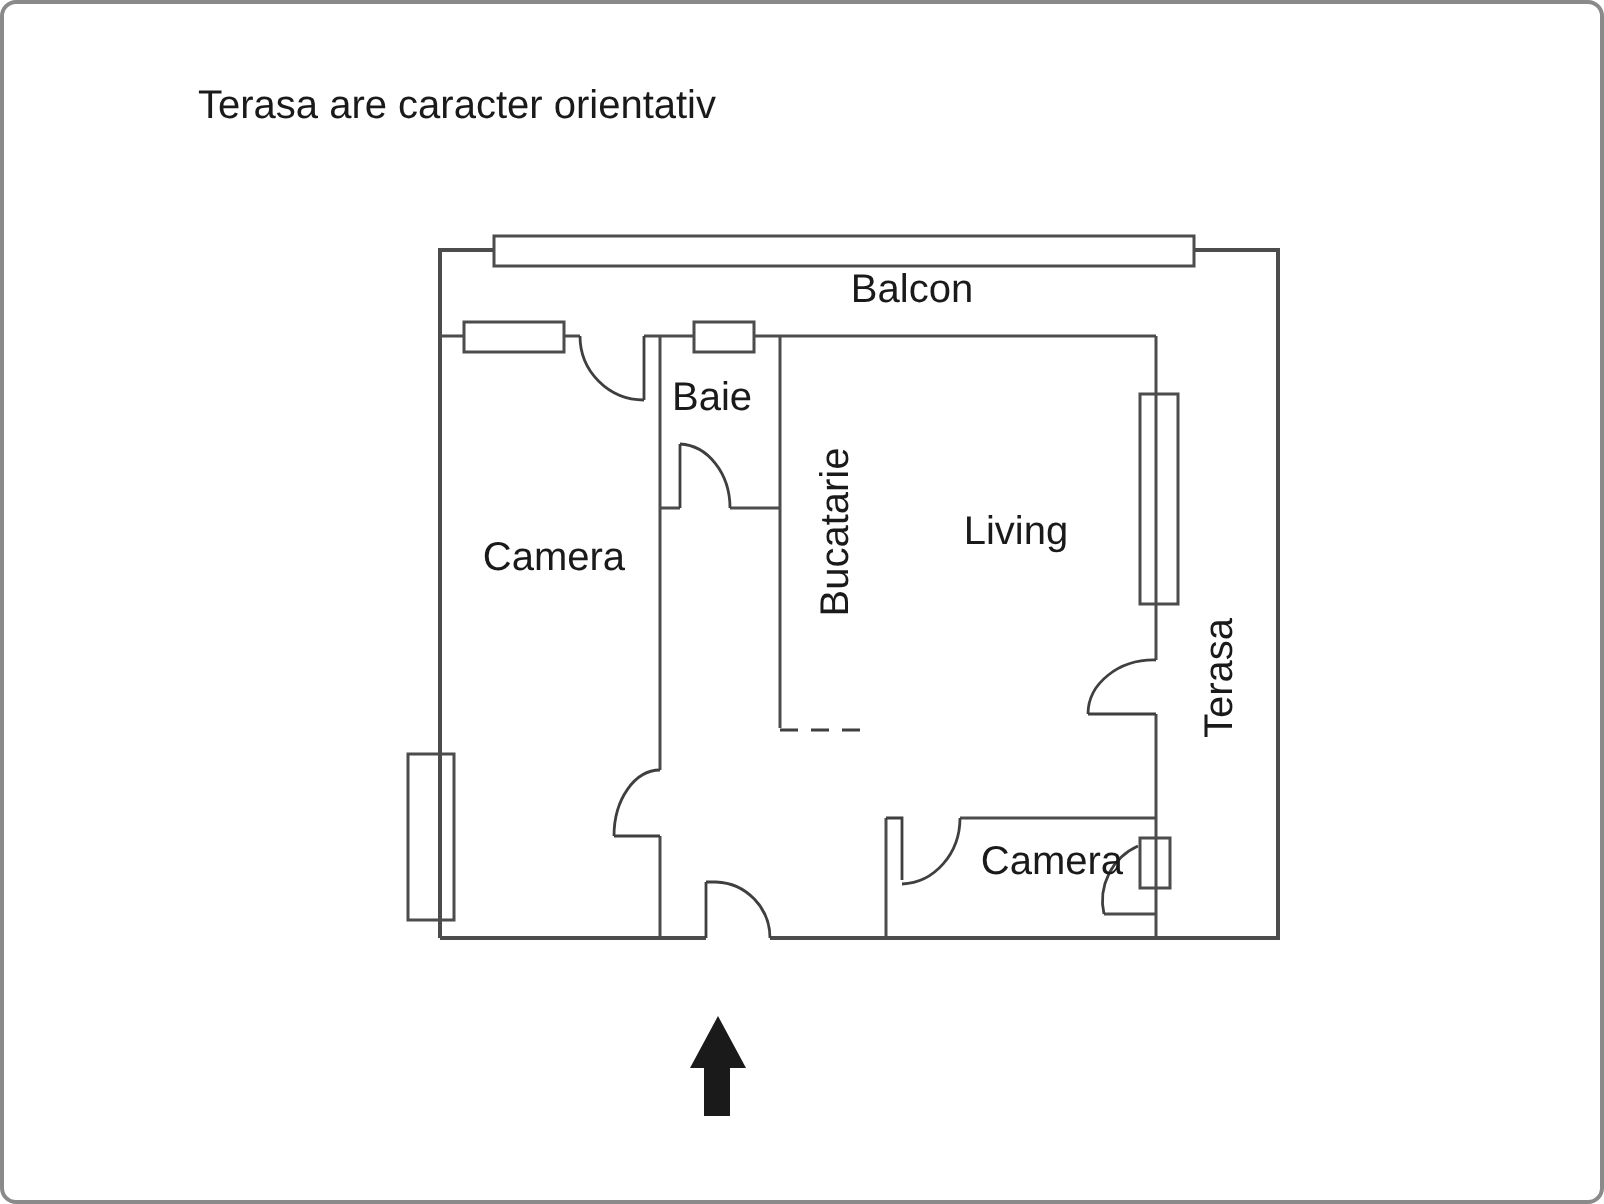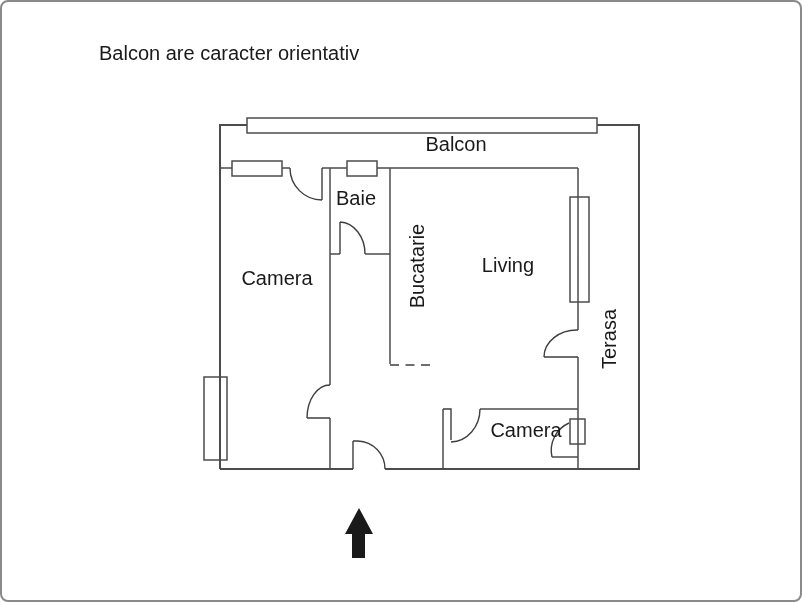--- a/index.html
+++ b/index.html
@@ -34,21 +34,21 @@
     font-size:20px;
     fill:#1a1a1a;
   }
   .arrow{fill:#1a1a1a;stroke:none;}
 </style>
 </head>
 <body>
 
 <div class="frame">
 
-  <div class="plan-title">Balcon are caracter orientativ</div>
+  <div class="plan-title">Terasa are caracter orientativ</div>
 
   <svg width="802" height="602" viewBox="0 0 802 602">
 
     <path class="wall wall-outer" d="M218,467 V123 H637 V467 H383 M351,467 H218"></path>
 
     <path class="wall wall-inner" d="M218,166 H288 M320,166 H576"></path>
 
     <path class="wall wall-inner" d="M576,166 V328 M576,355 V467 M550,455 H576"></path>
 
     <path class="wall wall-inner" d="M328,166 V383 M328,416 V467"></path>

